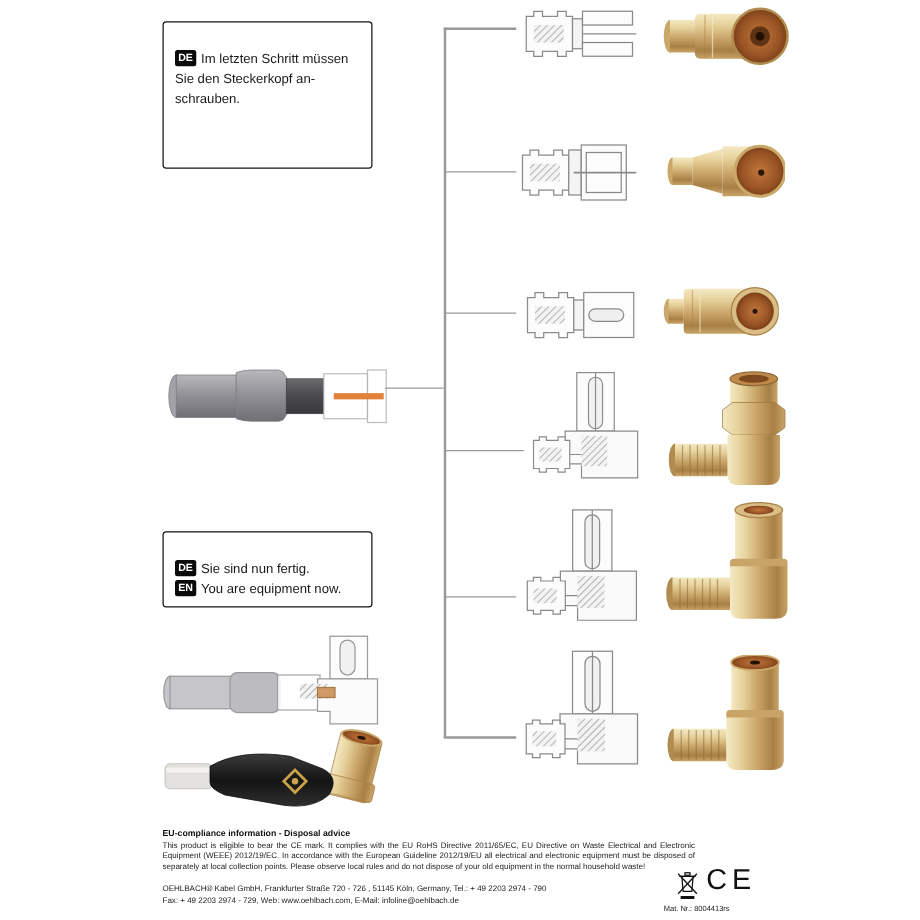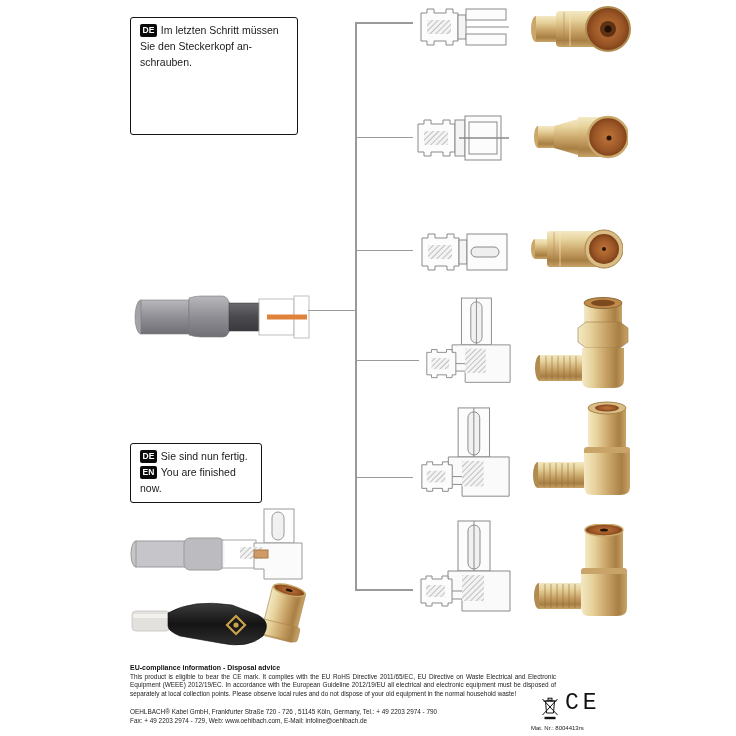--- a/index.html
+++ b/index.html
@@ -1,31 +1,31 @@
 <!DOCTYPE html>
 <html><head>
 <meta charset="utf-8">
 <style>
   * { margin:0; padding:0; box-sizing:border-box; }
   html,body { background:#ffffff; }
   #canvas { position:relative; width:736px; height:736px; background:#ffffff;
             font-family:"Liberation Sans", sans-serif; overflow:hidden; margin:0 auto; }
   .abs { position:absolute; }
   .inst-box { border:1.6px solid #141414; border-radius:3px; background:#fff;
-              padding:4px 8px 6px 9px; font-size:10.5px; line-height:16px; color:#1a1a1a; }
+              padding:21px 8px 6px 9px; font-size:10.5px; line-height:16px; color:#1a1a1a; }
   .lang-badge { display:inline-block; background:#0a0a0a; color:#ffffff; font-weight:bold;
                 font-size:8.5px; line-height:11px; padding:1px 2.5px; border-radius:2px;
                 margin-right:4px; vertical-align:1px; }
   .inst-text { white-space:pre-line; }
   .tline { background:#9a9a9a; }
   .footer-head { font-size:7px; font-weight:bold; color:#111; }
   .footer-body { font-size:6.4px; line-height:1.32; color:#222; width:426px; text-align:justify; }
   .company div { font-size:6.4px; line-height:1.4; color:#222; white-space:nowrap; }
   .matnr { font-size:6px; color:#222; }
-  .ce { font-size:23px; letter-spacing:4px; color:#111; font-family:Liberation Mono, monospace; }
+  .ce { font-size:23px; letter-spacing:4px; color:#111; font-family:Liberation Sans, sans-serif; }
   svg { display:block; }
 </style>
 </head>
 <body>
 
 <div id="canvas">
 
   <svg width="0" height="0" style="position:absolute" aria-hidden="true">
     <defs>
       <linearGradient id="goldH" x1="0" y1="0" x2="0" y2="1">
@@ -78,23 +78,23 @@
   <svg class="abs" style="left:133px; top:286px;" width="180" height="62" viewBox="0 0 180 62">
     <ellipse cx="8" cy="31" rx="6" ry="17" fill="#a2a2a8" stroke="#7a7a7e" stroke-width="0.6"></ellipse>
     <rect x="8" y="14" width="48" height="34" fill="url(#grayCable)" stroke="#7a7a7e" stroke-width="0.6"></rect>
     <path d="M56,12 q6,-2 12,-2 h22 q8,1 8,21 q0,20 -8,20 h-22 q-6,0 -12,-2 z" fill="url(#grayCable)" stroke="#7a7a7e" stroke-width="0.6"></path>
     <rect x="96" y="17" width="30" height="28" fill="url(#darkBraid)" stroke="#3a3a3e" stroke-width="0.5"></rect>
     <rect x="126" y="13" width="35" height="36" fill="#ffffff" opacity="0.82" stroke="#b2b2b2" stroke-width="1"></rect>
     <rect x="161" y="10" width="15" height="42" fill="#ffffff" opacity="0.82" stroke="#b2b2b2" stroke-width="1"></rect>
     <rect x="134" y="28.5" width="40" height="5" fill="#e0823c"></rect>
   </svg>
 
-  <div class="abs inst-box" style="left:130px; top:443px; width:132px; min-height:48px;">
+  <div class="abs inst-box" style="left:130px; top:425px; width:168px; min-height:48px;">
     <div><span class="lang-badge">DE</span><span class="inst-text">Sie sind nun fertig.</span></div>
-    <div><span class="lang-badge">EN</span><span class="inst-text">You are finished now.</span></div>
+    <div><span class="lang-badge">EN</span><span class="inst-text">You are equipment now.</span></div>
   </div>
 
   <svg class="abs" style="left:128px; top:505px;" width="182" height="82" viewBox="0 0 182 82">
     <g fill="none" stroke="#9a9a9a" stroke-width="1">
       <ellipse cx="8" cy="49" rx="5" ry="13" fill="#c6c6ca"></ellipse>
       <rect x="8" y="36" width="50" height="26" fill="#c6c6ca"></rect>
       <rect x="56" y="33" width="40" height="32" rx="6" fill="#bcbcc0"></rect>
       <rect x="94" y="35" width="34" height="28" fill="#ffffff" opacity="0.85"></rect>
       <rect x="136" y="4" width="30" height="34" fill="#fdfdfd"></rect>
       <rect x="144" y="7" width="12" height="28" rx="6" fill="#f1f1f1"></rect>

